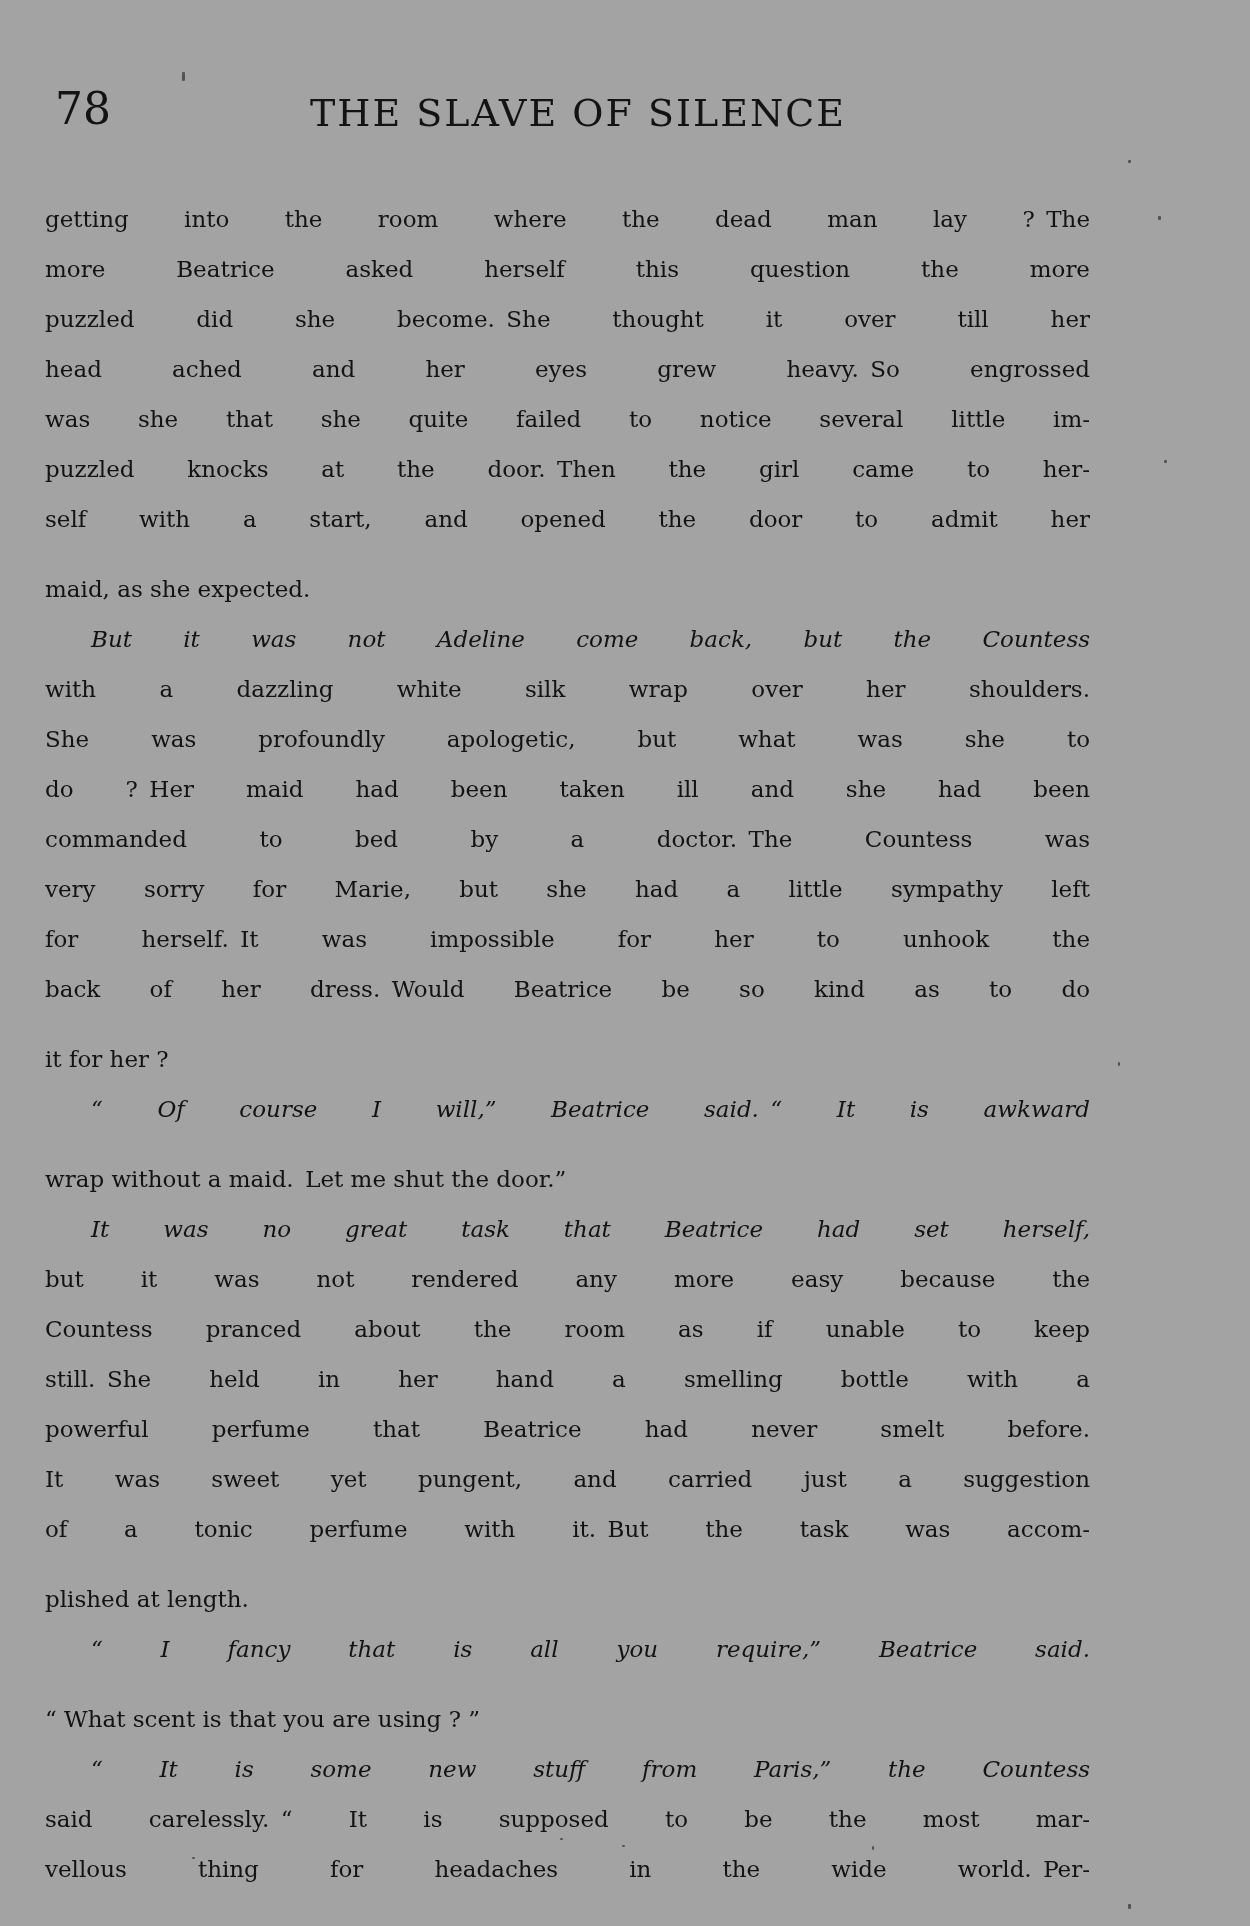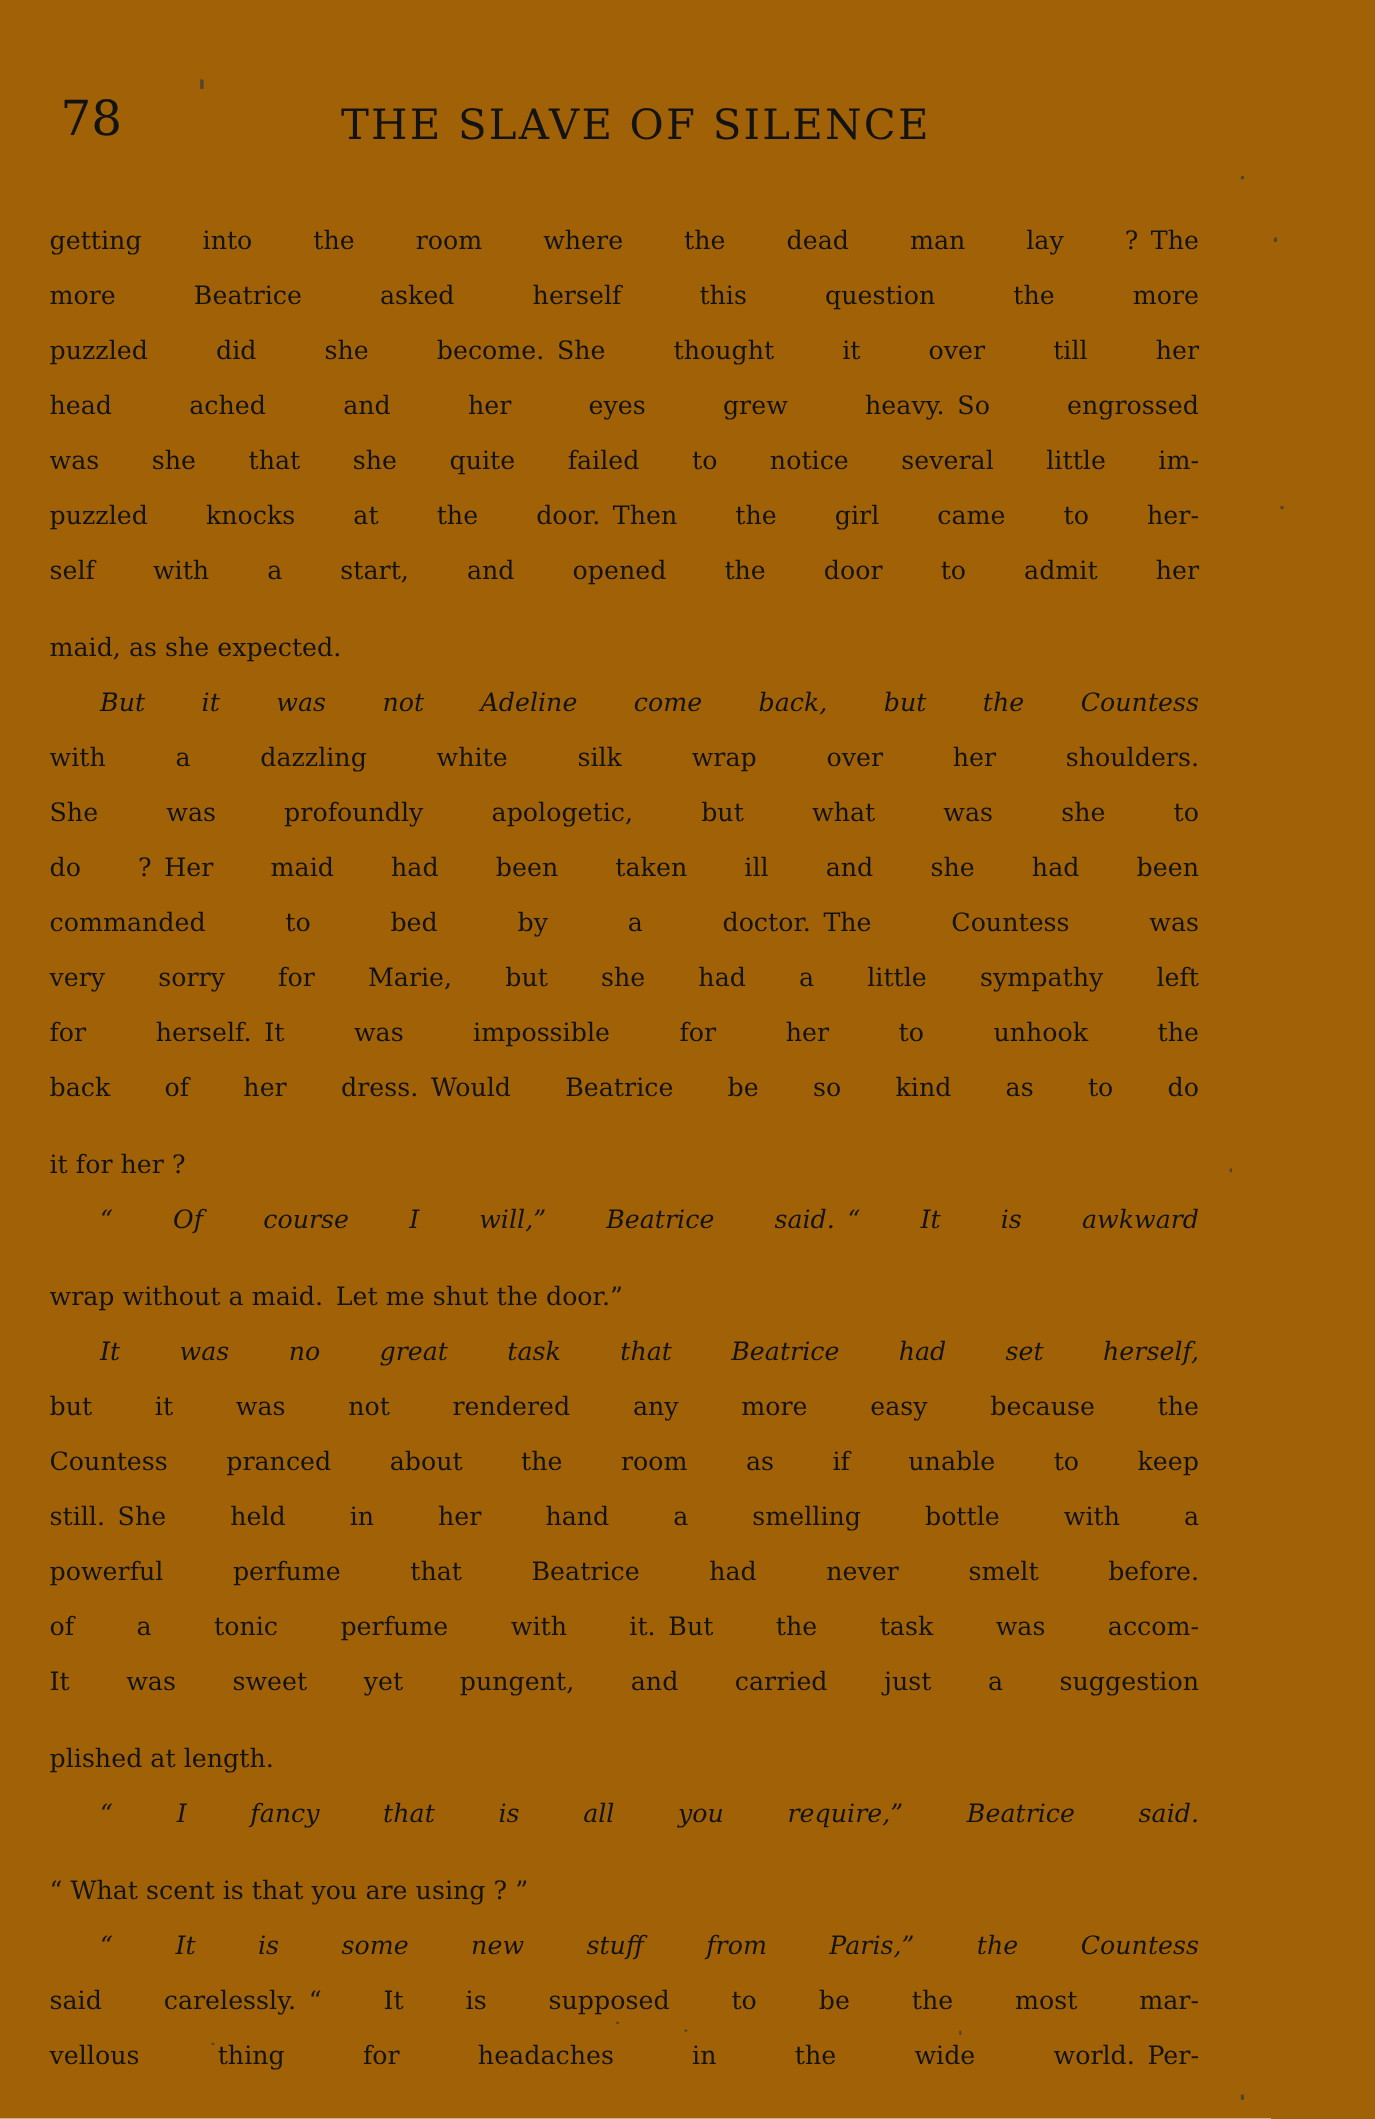--- a/index.html
+++ b/index.html
@@ -1,21 +1,21 @@
 <!DOCTYPE html>
 <html><head>
 <meta charset="utf-8">
 <style>
   html,body{margin:0;padding:0;background:#e8e8e8;}
   .page{
     position:relative;
     width:1250px;
     height:1926px;
     margin:0 auto;
-    background:#a16207;
+    background:#a3a3a3;
     overflow:hidden;
     font-family:"DejaVu Serif","Liberation Serif",serif;
     color:#131313;
   }
   .page-header{
     position:absolute;
     left:0; top:86px;
     width:100%;
     height:50px;
   }
@@ -93,22 +93,22 @@
     <div class="line">for herself. It was impossible for her to unhook the</div>
     <div class="line">back of her dress. Would Beatrice be so kind as to do</div>
     <div class="line last">it for her ?</div>
     <div class="line indent">“ Of course I will,” Beatrice said. “ It is awkward</div>
     <div class="line last">wrap without a maid. Let me shut the door.”</div>
     <div class="line indent">It was no great task that Beatrice had set herself,</div>
     <div class="line">but it was not rendered any more easy because the</div>
     <div class="line">Countess pranced about the room as if unable to keep</div>
     <div class="line">still. She held in her hand a smelling bottle with a</div>
     <div class="line">powerful perfume that Beatrice had never smelt before.</div>
+    <div class="line">It was sweet yet pungent, and carried just a suggestion</div>
     <div class="line">of a tonic perfume with it. But the task was accom-</div>
-    <div class="line">It was sweet yet pungent, and carried just a suggestion</div>
     <div class="line last">plished at length.</div>
     <div class="line indent">“ I fancy that is all you require,” Beatrice said.</div>
     <div class="line last">“ What scent is that you are using ? ”</div>
     <div class="line indent">“ It is some new stuff from Paris,” the Countess</div>
     <div class="line">said carelessly. “ It is supposed to be the most mar-</div>
     <div class="line">vellous thing for headaches in the wide world. Per-</div>
   </div>
 
   <div class="speck" style="left:182px;top:72px;width:3px;height:9px;"></div>
   <div class="speck" style="left:1128px;top:160px;width:3px;height:3px;"></div>

